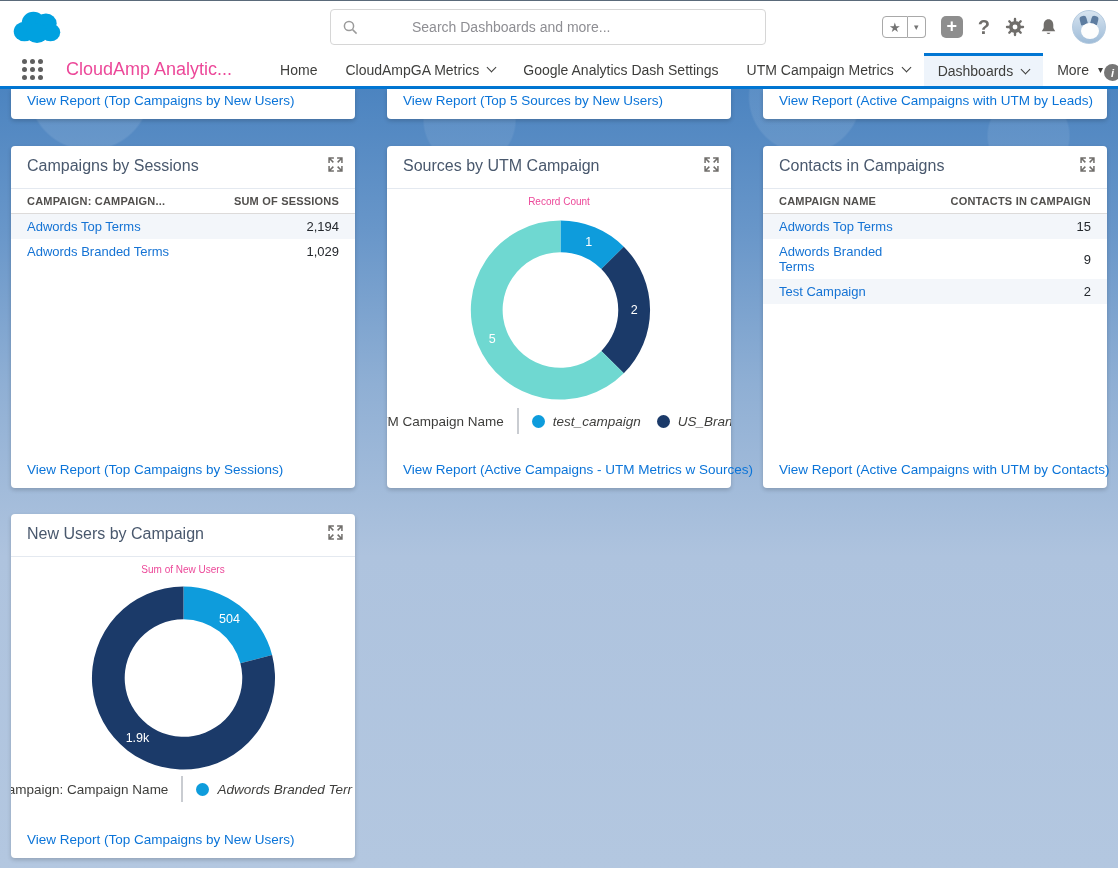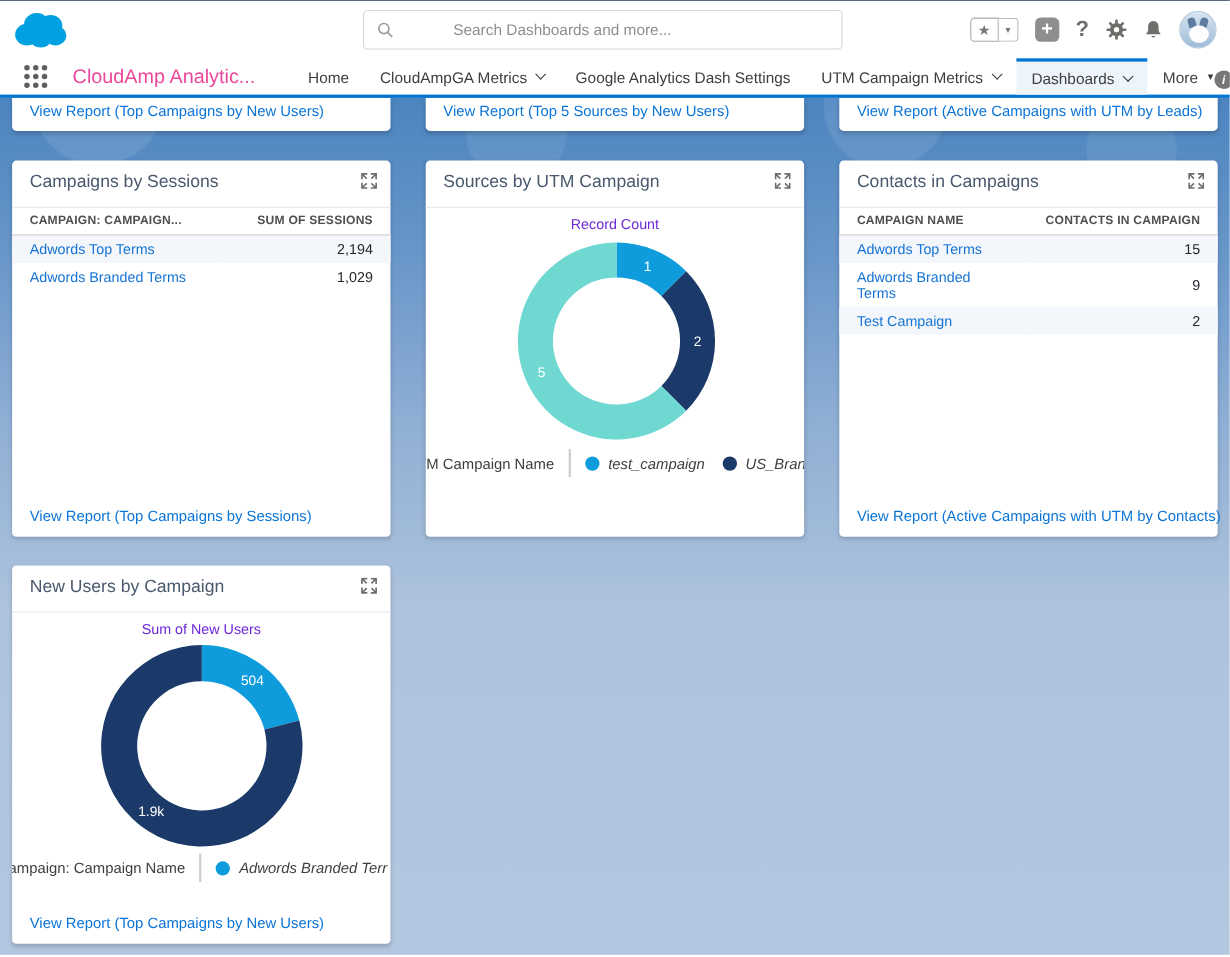--- a/index.html
+++ b/index.html
@@ -79,21 +79,21 @@
   table.metric { width:100%; border-collapse:collapse; font-size:13px; }
   table.metric th { font-size:11px; color:#514f4d; font-weight:bold; text-align:left;
     padding:6px 16px; border-bottom:1px solid #dddbda; letter-spacing:.2px; white-space:nowrap; }
   table.metric th.num, table.metric td.num { text-align:right; }
   table.metric td { padding:5px 16px; color:#24282d; }
   table.metric tbody tr:nth-child(odd) { background:#f3f6fa; }
   table.metric td a { color:#1573d4; text-decoration:none; cursor:pointer; }
 
   
   .chart-title { position:absolute; top:50px; left:0; width:100%; text-align:center;
-    font-size:13px; color:#6d28d9; }
+    font-size:10px; color:#ec4899; }
   svg.donut { position:absolute; top:64px; left:0; width:100%; height:200px; }
   .slice-label { fill:#fff; font-size:13px; font-family:"Liberation Sans", sans-serif; text-anchor:middle; }
   .legend { position:absolute; top:262px; left:0; right:0; display:flex; align-items:center;
     justify-content:center; overflow:hidden; white-space:nowrap; font-size:13.5px; color:#3e3e3c; }
   .legend .axis-label { flex:0 0 auto; }
   .legend .lg-divider { width:2px; height:26px; background:#c9ccd1; margin:0 13px; flex:0 0 auto; }
   .legend .lg-item { display:flex; align-items:center; gap:8px; margin-right:16px; flex:0 0 auto;font-style:italic; }
   .legend .dot { width:13px; height:13px; border-radius:50%; flex:0 0 auto; }
 </style>
 </head>
@@ -266,20 +266,21 @@
         <span class="lg-divider"></span>
         <span class="lg-item">
           <span class="dot" style="background: rgb(14, 156, 220);"></span>
           <span>test_campaign</span>
         </span>
         <span class="lg-item">
           <span class="dot" style="background: rgb(27, 58, 105);"></span>
           <span>US_Bran</span>
         </span>
       </div>
+      <a class="view-link">View Report (Active Campaigns - UTM Metrics w Sources)</a>
     </div>
 
     <div class="card">
       <div class="card-head">
         <span class="card-title">Contacts in Campaigns</span>
         <span class="expand">
           <svg viewBox="0 0 14 14" width="15" height="15">
             <path d="M5.5,1 H1 V5.5 M1,1 L5,5 M8.5,1 H13 V5.5 M13,1 L9,5 M1,8.5 V13 H5.5 M1,13 L5,9 M13,8.5 V13 H8.5 M13,13 L9,9" fill="none" stroke="#706e6b" stroke-width="1.4"></path>
           </svg>
         </span>

